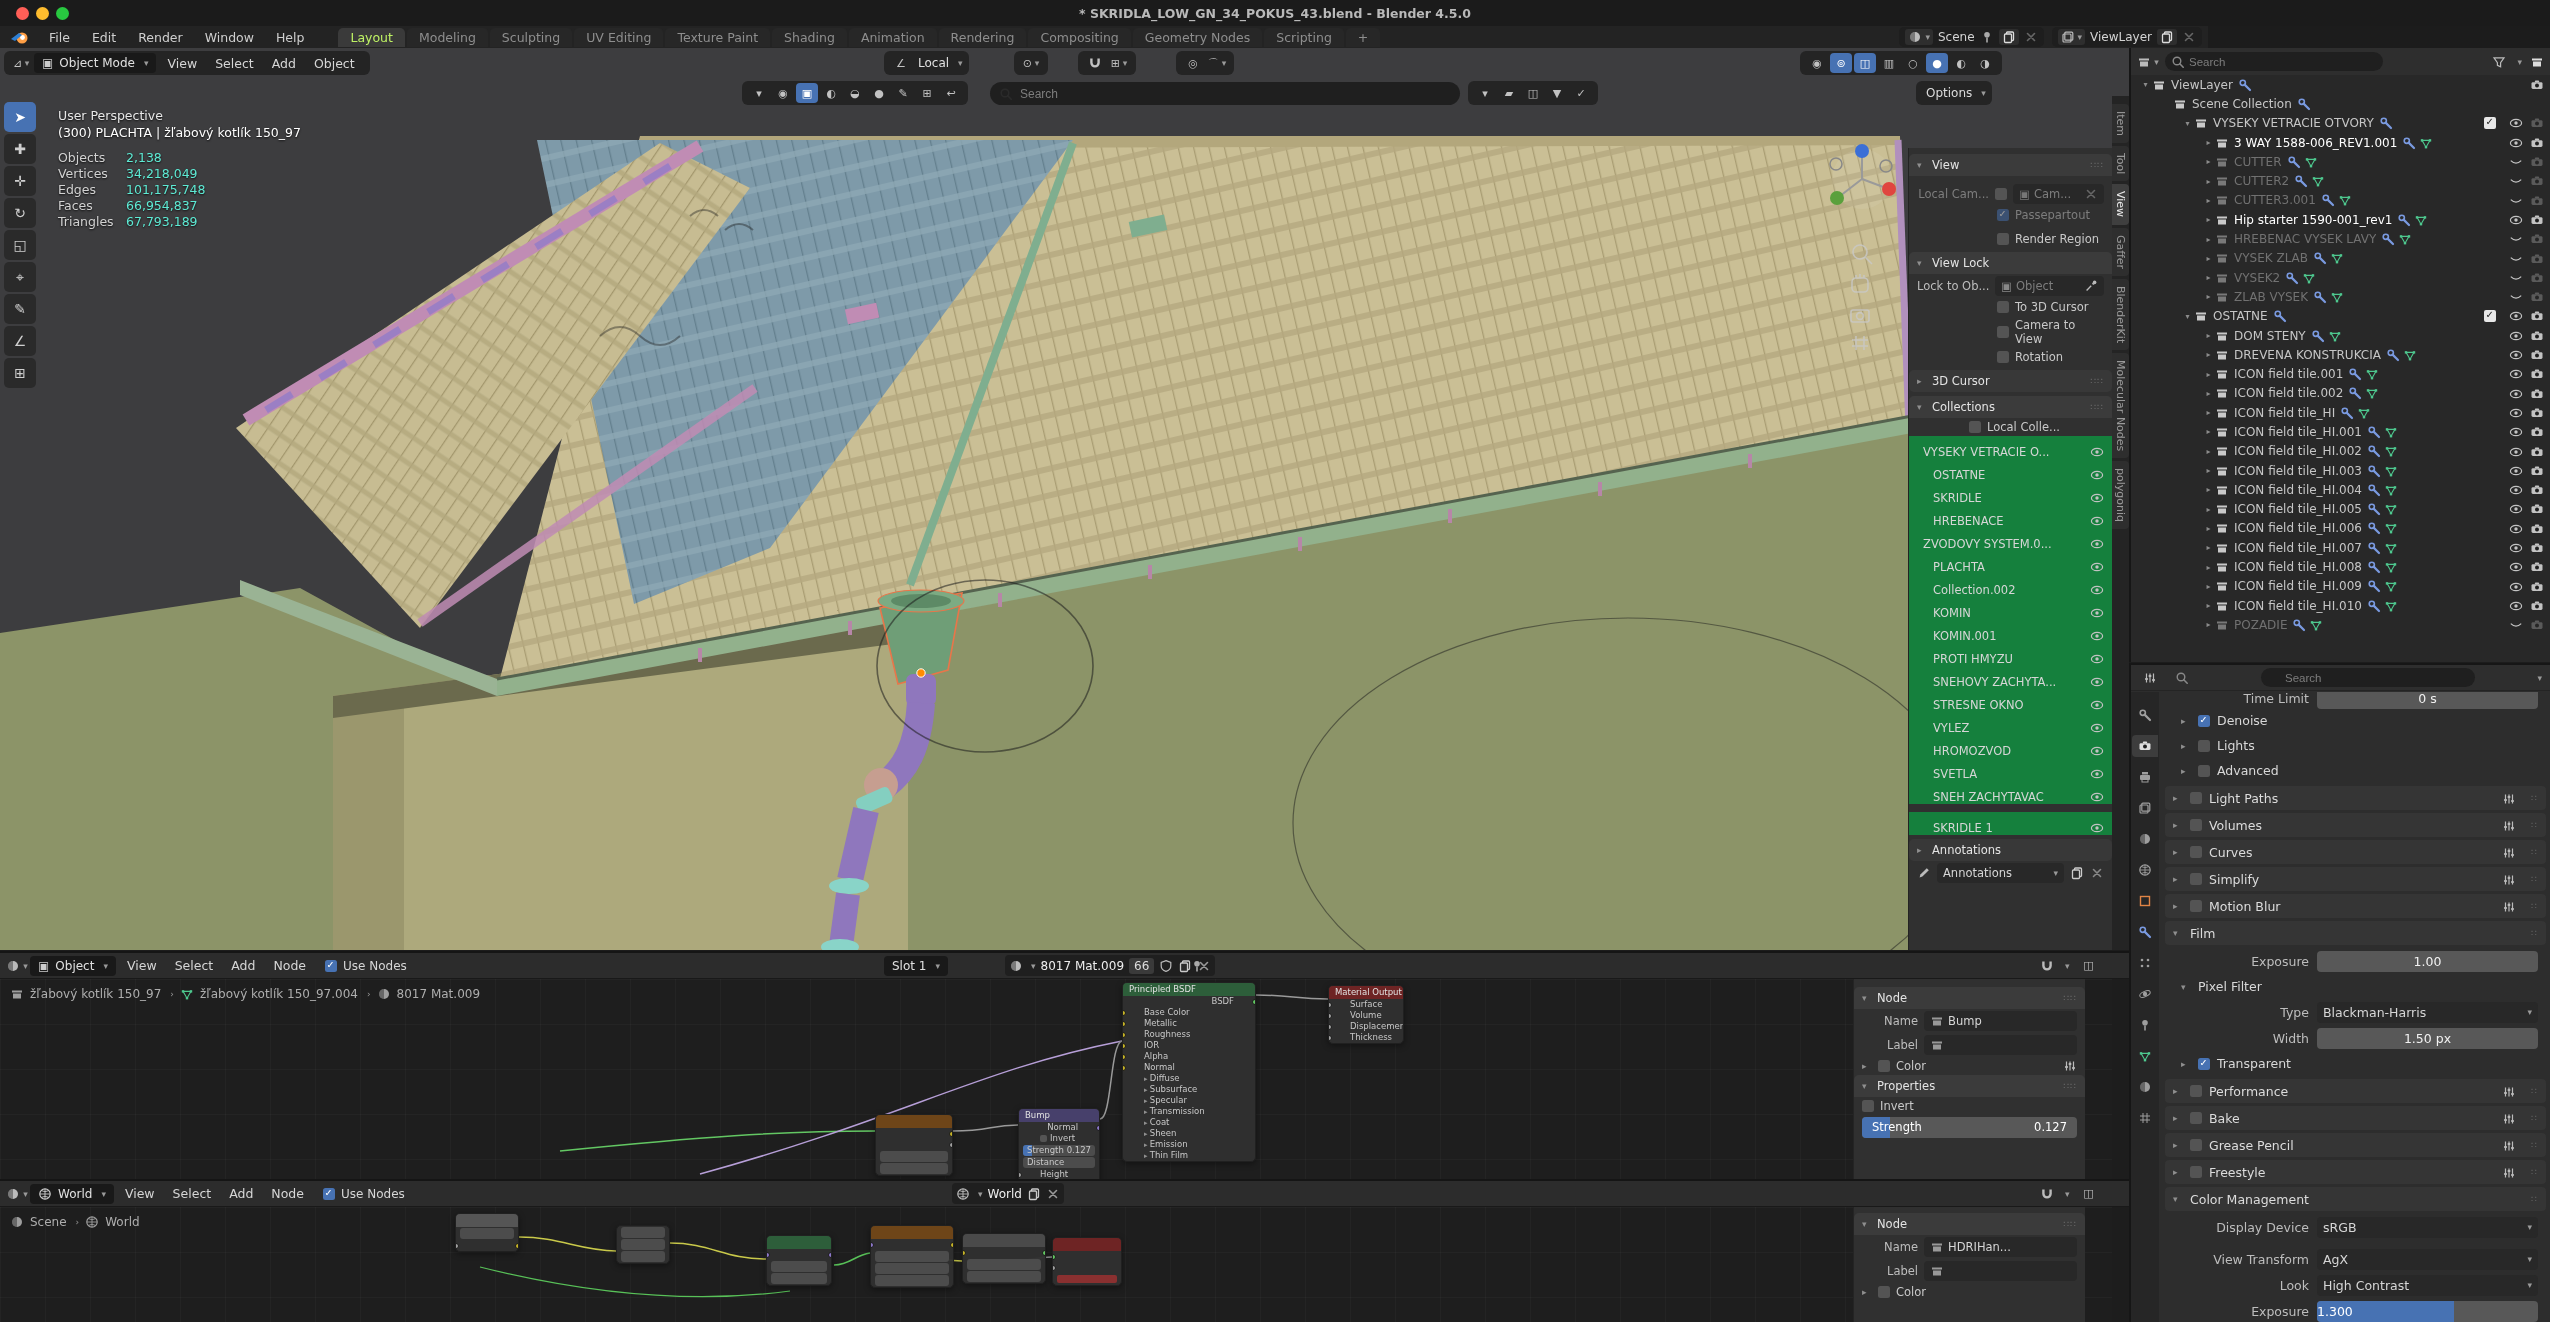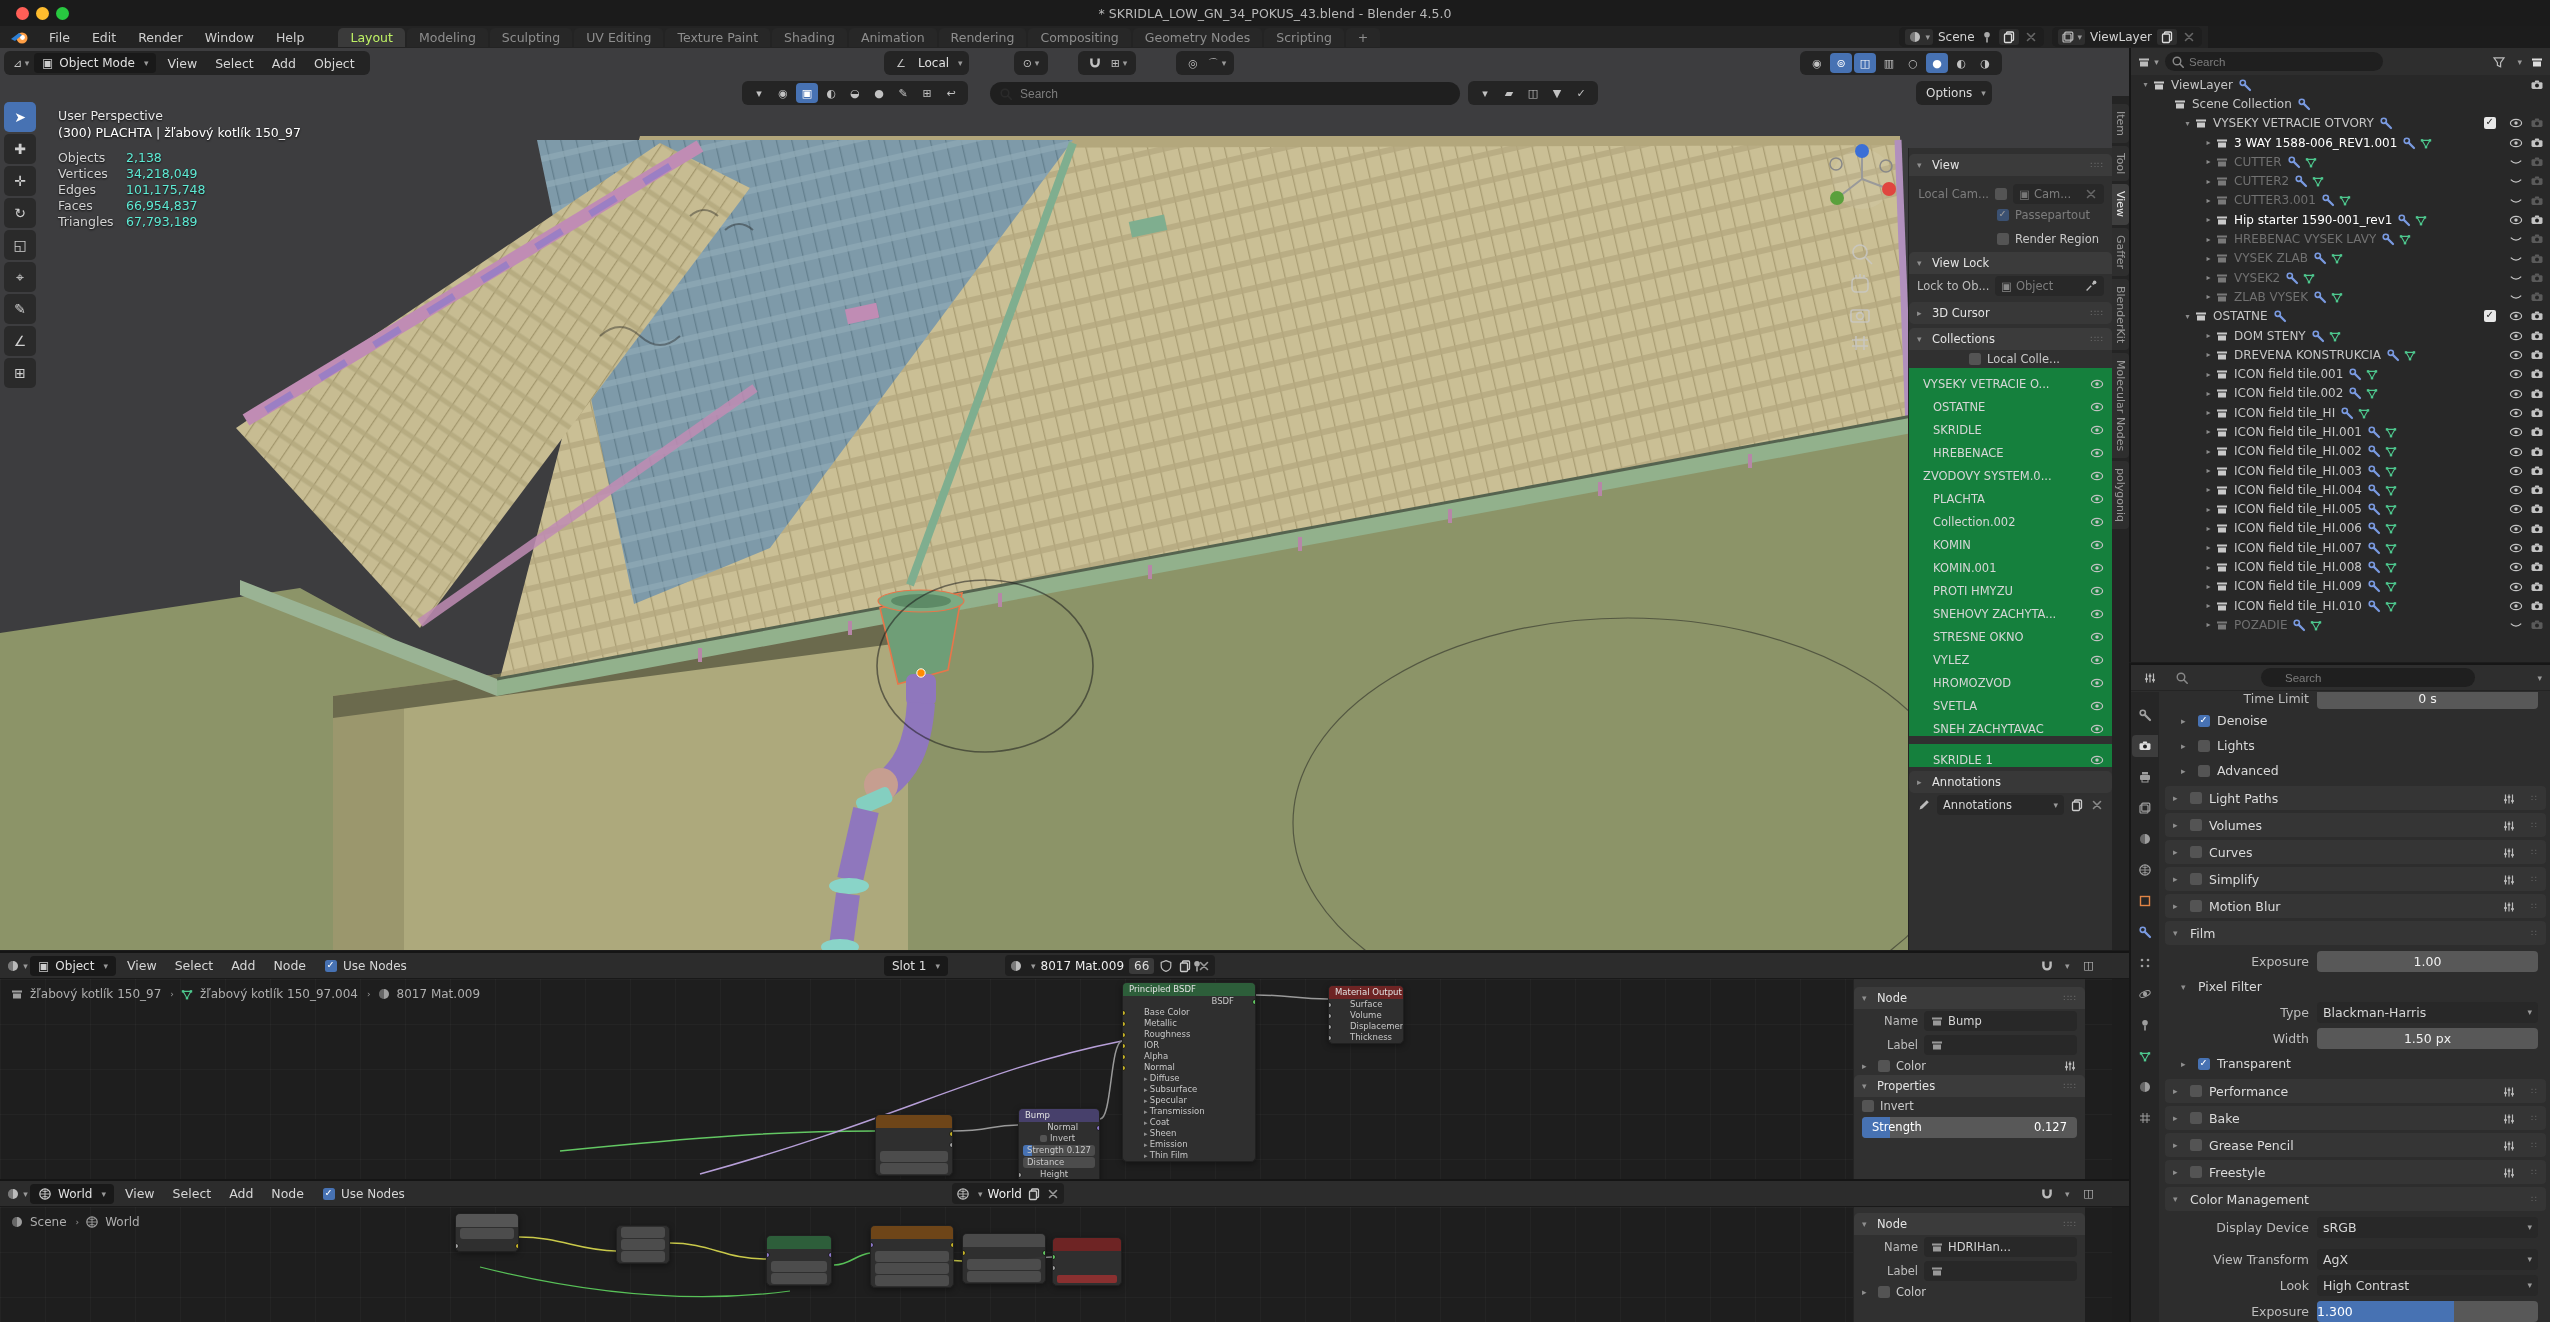--- a/index.html
+++ b/index.html
@@ -3,21 +3,21 @@
 <meta charset="utf-8">
 <style>
 *{margin:0;padding:0;box-sizing:border-box}
 html,body{width:2550px;height:1322px;overflow:hidden;background:#111;font-family:"DejaVu Sans",sans-serif;color:#c9c9c9;font-size:12px}
 #app{position:relative;width:2550px;height:1322px;background:#1c1c1c}
 .abs{position:absolute}
 .ic{display:inline-block;vertical-align:middle}
 svg.ic{width:14px;height:14px}
 .chev{color:#9a9a9a;font-size:9px;margin-left:3px}
 
-#titlebar{left:0;top:0;width:2550px;height:26px;background:#1b1b1b;display:flex;align-items:center;justify-content:center;color:#b9b9b9;font-size:12.5px;font-weight:normal}
+#titlebar{left:0;top:0;width:2550px;height:26px;background:#1b1b1b;display:flex;align-items:center;justify-content:center;color:#b9b9b9;font-size:12.5px;font-weight:bold}
 .tl{position:absolute;top:7px;width:13px;height:13px;border-radius:50%}
 #menurow{left:0;top:26px;width:2208px;height:22px;background:#232323;display:flex;align-items:center}
 .menu-item{padding:0 11px;color:#cfcfcf;font-size:12.5px}
 .wtab{padding:2px 12px;margin:0 1px;border-radius:5px 5px 0 0;color:#8e8e8e;font-size:12.5px;background:#272727}
 .wtab[data-a="1"]{background:#3a3a3a;color:#bef264}
 #blicon{width:20px;height:16px;margin:0 8px 0 10px}
 #idblocks{position:absolute;right:6px;top:1px;display:flex;gap:8px}
 .idb{display:flex;align-items:center;background:#1e1e1e;border-radius:5px;height:20px;padding:0 6px;gap:5px;color:#d4d4d4}
 .idb .seg{background:#2e2e2e;border-radius:3px;padding:1px 3px;display:flex;align-items:center}
 
@@ -575,20 +575,35 @@
         <div class="prow">
             <span class="lbl">Lock to Ob...</span>
           <span class="drop">
               <span style="color:#888">▣</span>
               <span class="dimtxt">Object</span>
               <svg class="ic" style="margin-left:auto;color:#bbb">
                 <use href="#sym-drop"></use>
               </svg>
             </span>
         </div>
+        <div>
+
+        <div class="prow" style="padding-left:88px">
+              <span class="cb"></span>
+              <span>To 3D Cursor</span>
+            </div>
+            <div class="prow" style="padding-left:88px">
+              <span class="cb"></span>
+              <span>Camera to View</span>
+            </div>
+            <div class="prow" style="padding-left:88px">
+              <span class="cb"></span>
+              <span>Rotation</span>
+            </div>
+          </div>
       </div>
 
       <div class="pnl">
         <div class="ph closed">
             <span class="arr">▸</span>
             <span>3D Cursor</span>
             <span class="grip">∷∷</span>
           </div>
       </div>
 

